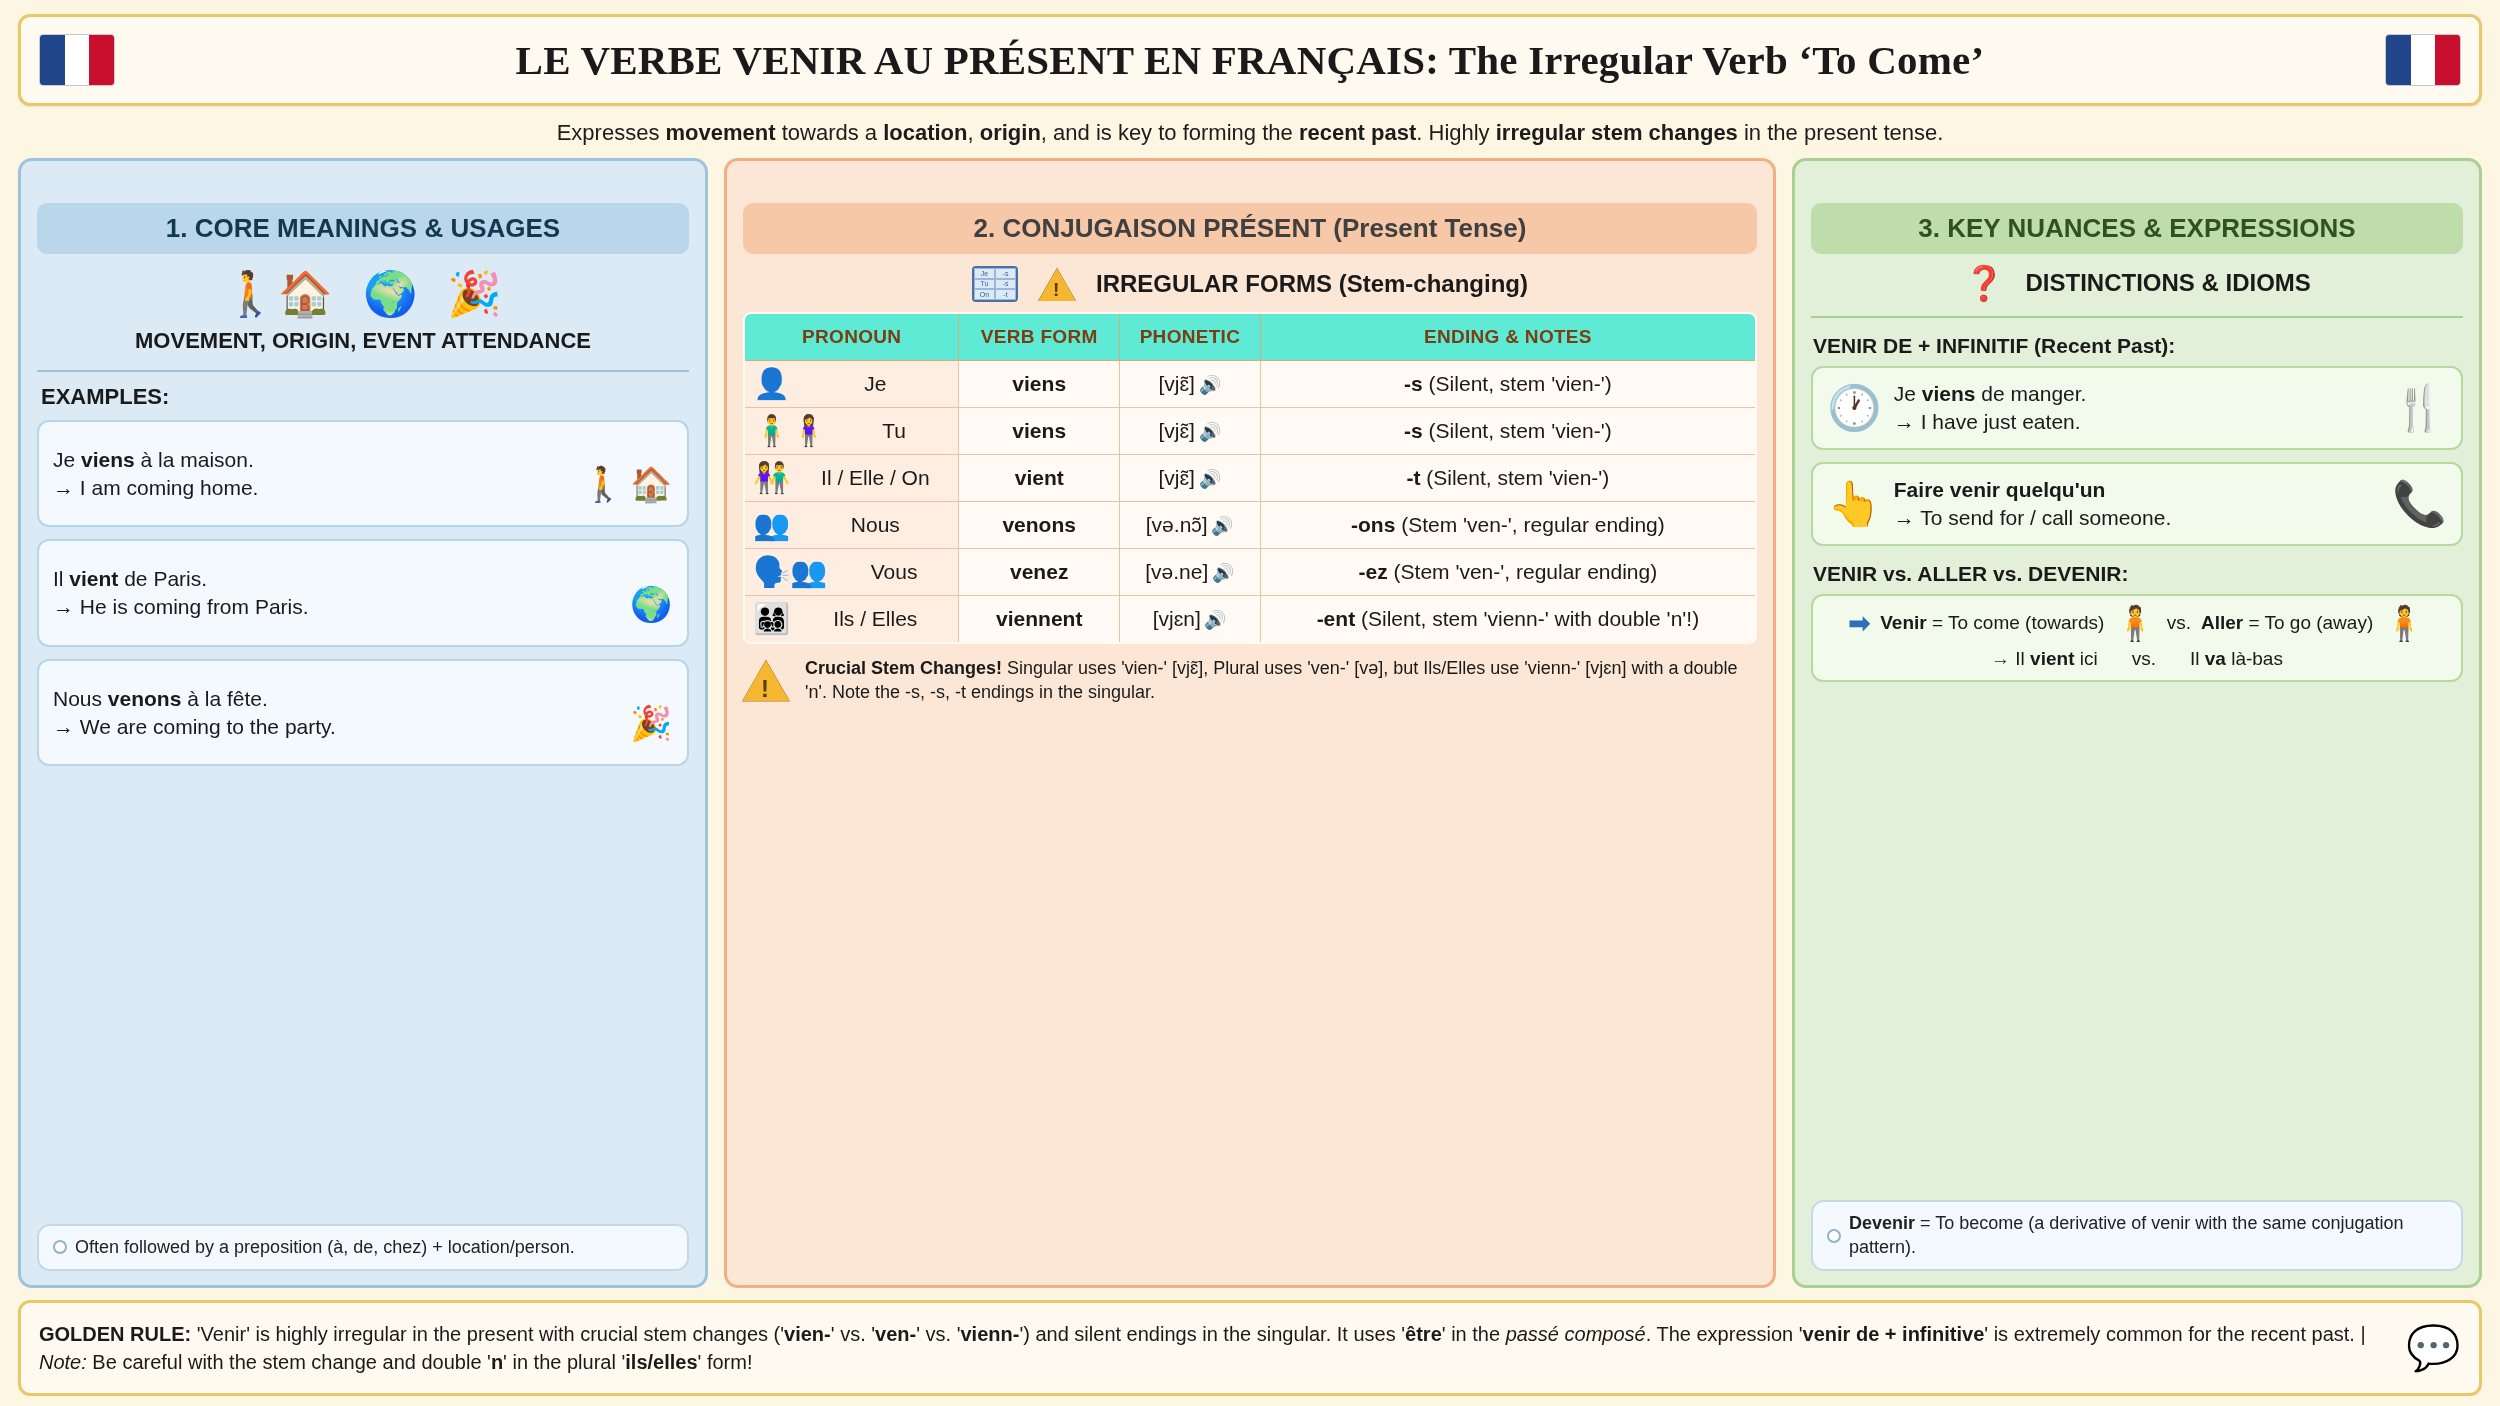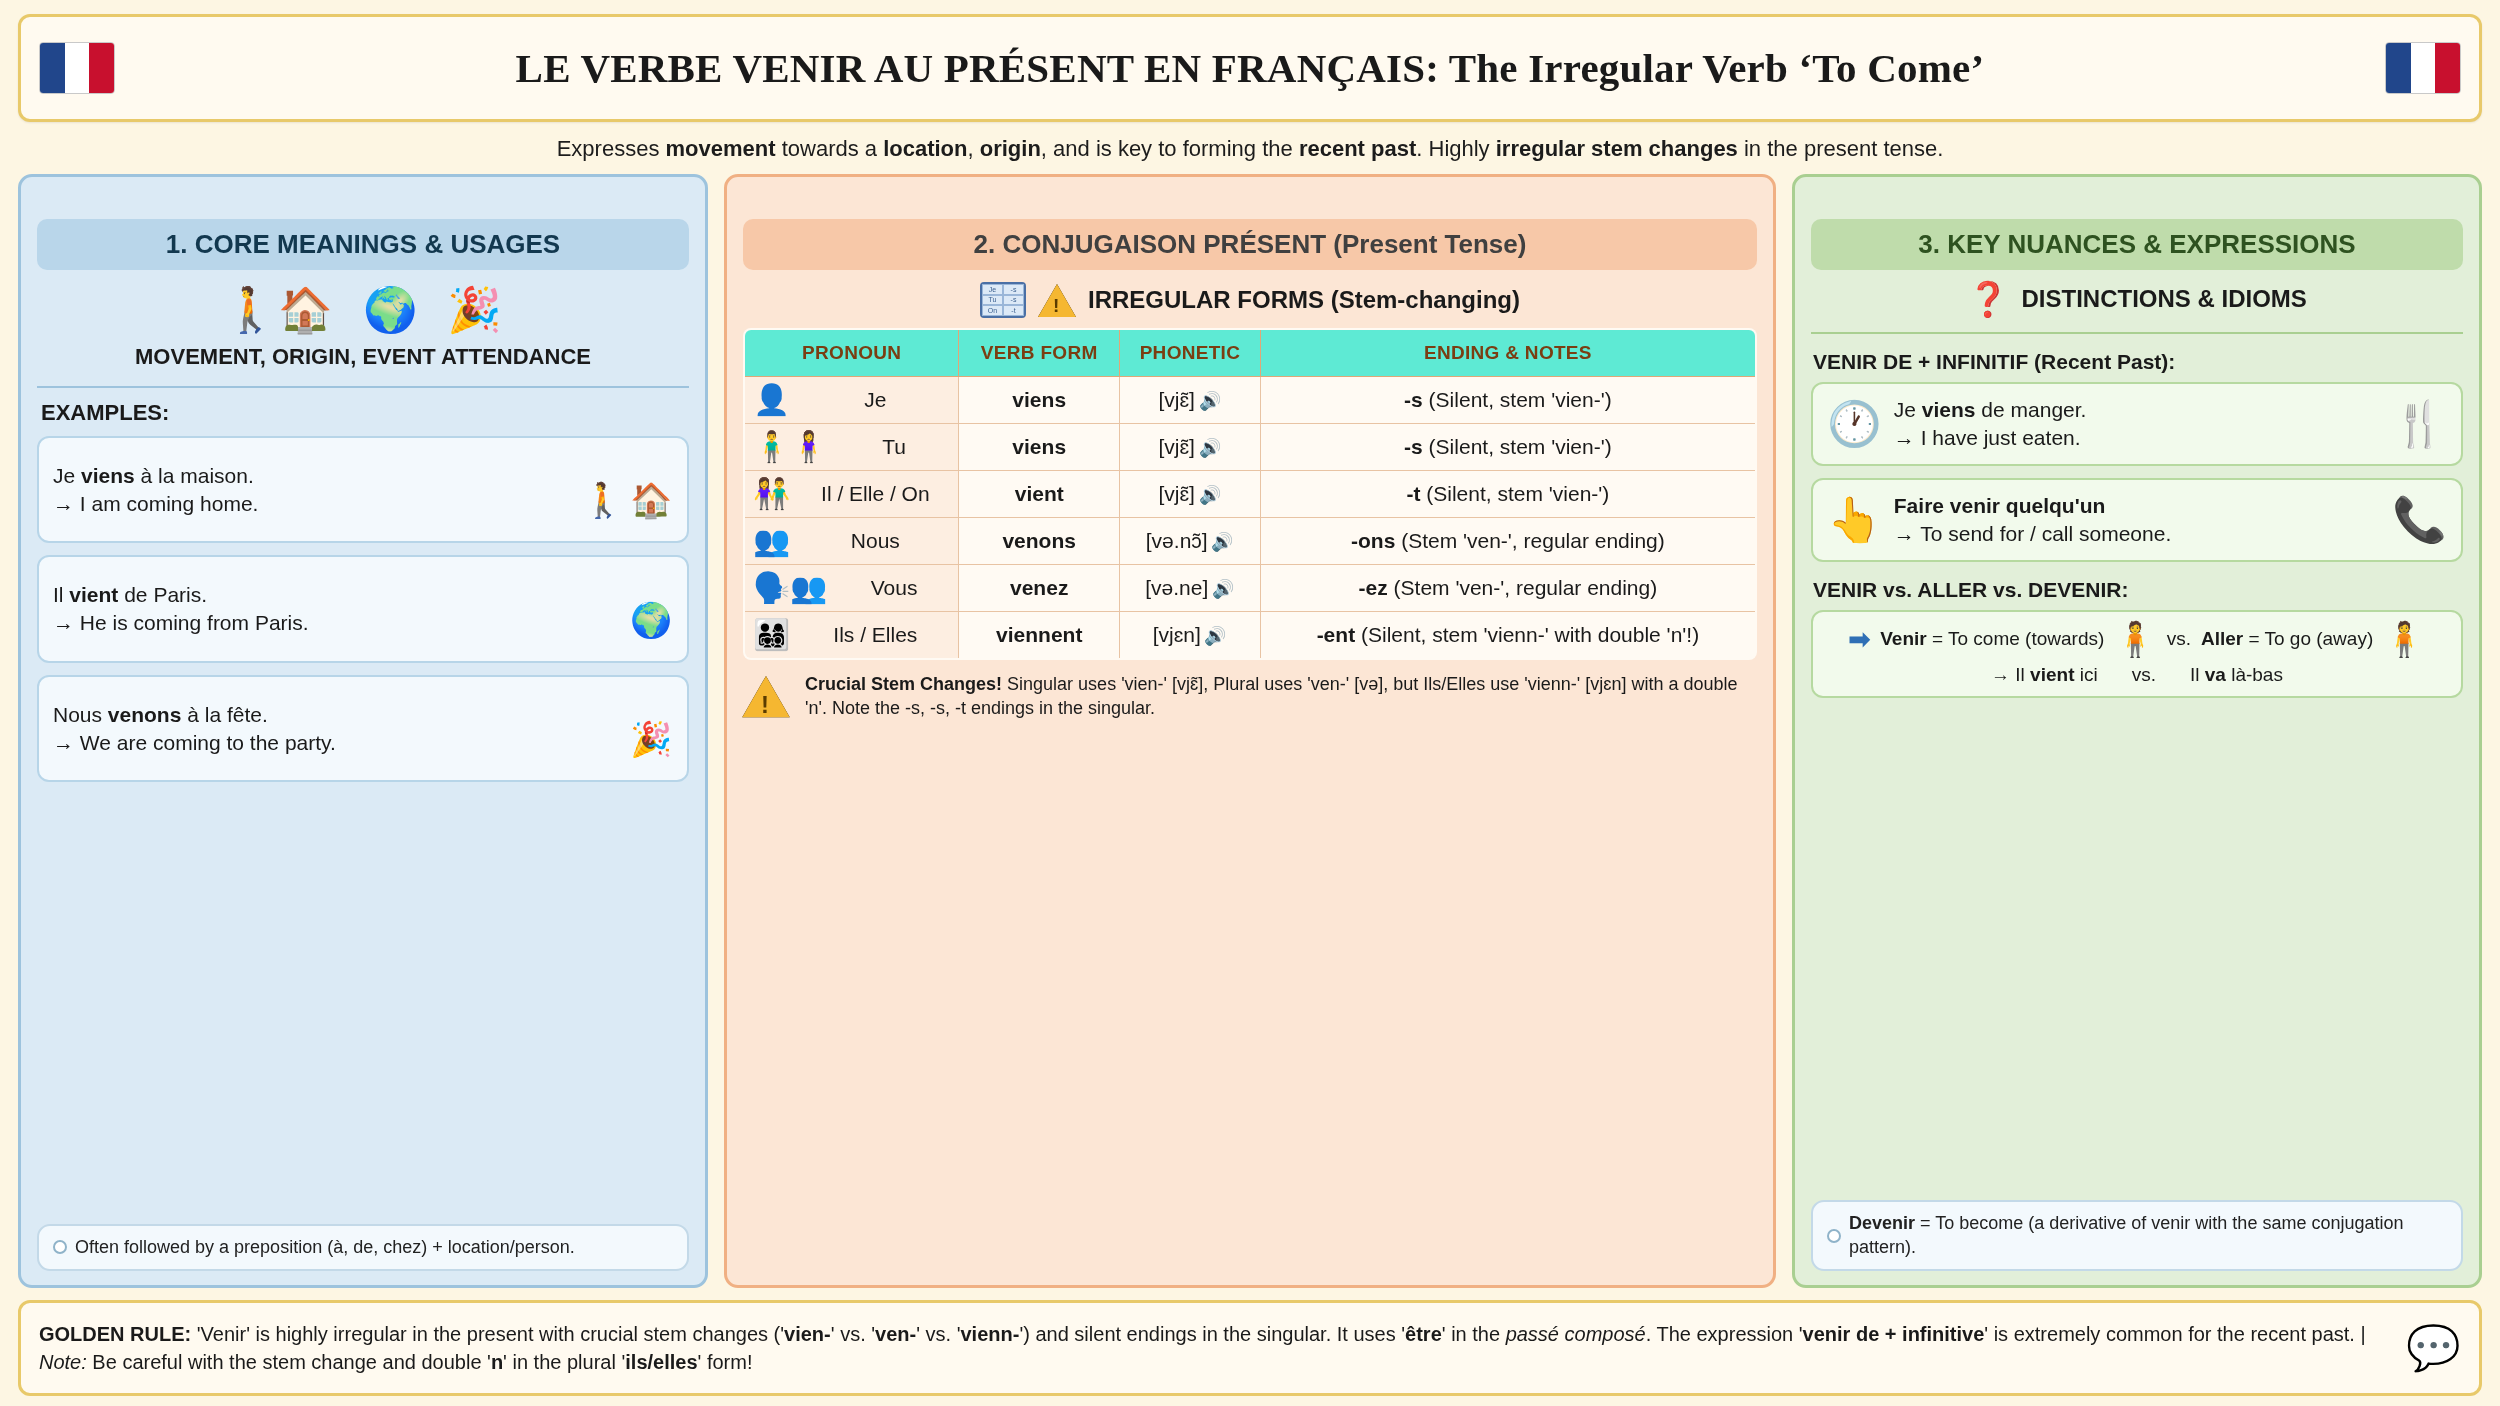--- a/index.html
+++ b/index.html
@@ -11,21 +11,21 @@
     color: #1a1a1a;
     overflow: hidden;
   }
   .page { width:2500px; height:1406px; padding: 14px 18px 10px 18px; display:flex; flex-direction:column; }
 
   
   .title-bar {
     border: 3px solid #e8c96a;
     background: #fffaf0;
     border-radius: 12px;
-    height: 108px;
+    height: 92px;
     display: flex; align-items: center; justify-content: space-between;
     padding: 0 18px;
     box-shadow: 0 1px 2px rgba(0,0,0,.08);
   }
   .flag { width: 76px; height: 52px; border:1px solid #c9c9c9; border-radius:4px; display:flex; overflow:hidden; flex:0 0 auto;}
   .flag i { display:block; height:100%; flex:1; }
   .flag .b { background:#21468B; }
   .flag .w { background:#ffffff; }
   .flag .r { background:#C8102E; }
   .title-text { font-family:"Liberation Serif", serif; font-weight:bold; font-size:41px; letter-spacing:.2px; text-align:center; flex:1; padding: 0 14px;}
@@ -66,21 +66,21 @@
 
   .note-tag {
     margin-top:auto; display:flex; align-items:center; gap:8px;
     background:#f3f9fd; border:2px solid #c3d9e8; border-radius:13px;
     padding:10px 14px; font-size:18px; line-height:1.3; color:#222;
     position:relative;
   }
   .tag-dot { width:14px; height:14px; border-radius:50%; border:2px solid #8fb3c9; background:#fff; flex:0 0 auto; }
 
   
-  .mini-head { display:flex; align-items:center; justify-content:center; gap:12px; margin: 2px 0 10px 0;}
+  .mini-head { display:flex; align-items:center; justify-content:center; gap:20px; margin: 2px 0 10px 0;}
   .mini-head .txt { font-weight:bold; font-size:24px; }
   .mini-grid { width:46px; height:36px; border:2px solid #4a6fa5; border-radius:4px; background:#dce9f7;
     display:grid; grid-template-columns:1fr 1fr; grid-template-rows:1fr 1fr 1fr; font-size:7px; color:#3a5f8f;}
   .mini-grid span { border:1px solid #9ab6d8; display:flex; align-items:center; justify-content:center;}
   .warn {
     width:0;height:0;border-left:19px solid transparent;border-right:19px solid transparent;border-bottom:33px solid #f5b731;
     position:relative; filter: drop-shadow(0 0 0 #000);
   }
   .warn::after{content:"!"; position:absolute; left:-4px; top:11px; font-size:19px; font-weight:bold; color:#5a3c00;}
 

